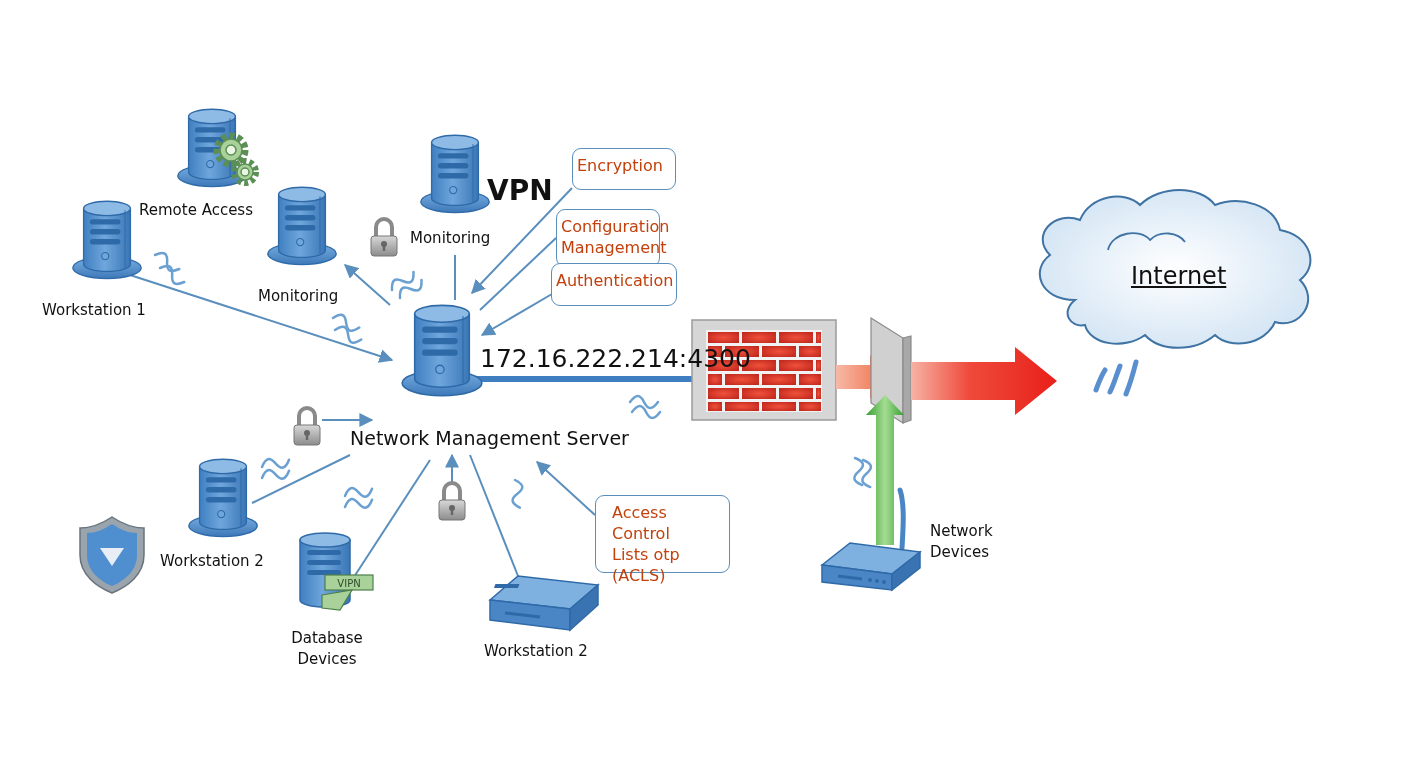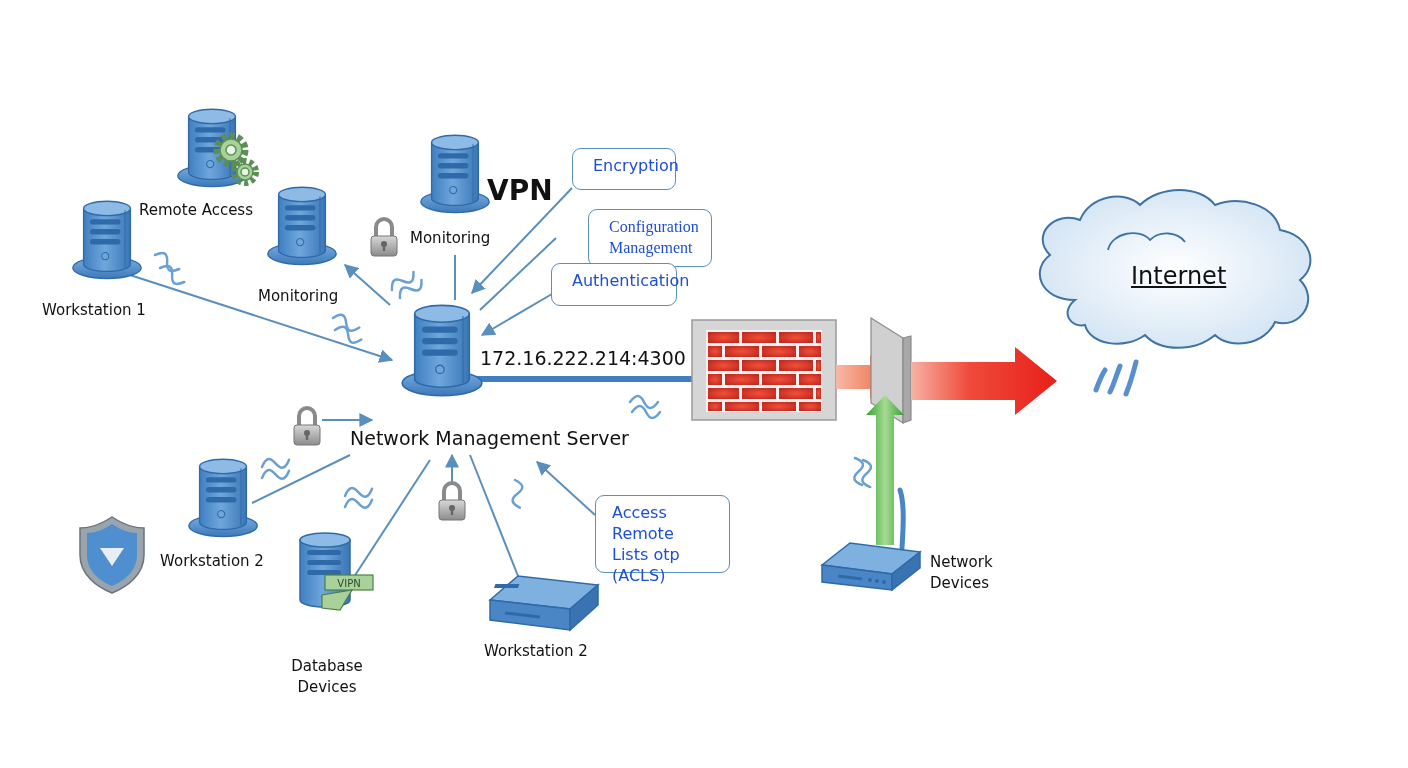--- a/index.html
+++ b/index.html
@@ -1,20 +1,20 @@
 <!DOCTYPE html>
 <html><head>
 <meta charset="utf-8">
 <style>
   html, body { margin:0; padding:0; background:#ffffff; }
   body { width:1408px; height:768px; position:relative; overflow:hidden; font-family:"DejaVu Sans", sans-serif; }
   #diagram { position:absolute; left:0; top:0; width:1408px; height:768px; }
   .lbl { position:absolute; color:#111; font-size:15px; line-height:21px; white-space:nowrap; }
-  .lbl.center { text-align:center;margin-top:28px; }
-  .box { position:absolute; border:1.5px solid #5a8fbd; border-radius:9px; background:#fff; font-size:16px; line-height:21px; color:#1d4ed8; padding:6px 20px; box-sizing:border-box; }
+  .lbl.center { text-align:center; }
+  .box { position:absolute; border:1.5px solid #5a8fbd; border-radius:9px; background:#fff; font-size:16px; line-height:21px; color:#c2410c; padding:6px 4px; box-sizing:border-box; }
 </style>
 </head>
 <body>
 
 <svg id="diagram" viewBox="0 0 1408 768" xmlns="http://www.w3.org/2000/svg">
   <defs>
     <linearGradient id="srvBody" x1="0" x2="1" y1="0" y2="0">
       <stop offset="0" stop-color="#3f7fc1"></stop>
       <stop offset="0.45" stop-color="#6fa6dc"></stop>
       <stop offset="1" stop-color="#3a76b6"></stop>
@@ -229,42 +229,42 @@
     <path d="M1120,366 C1116,376 1114,384 1110,392" stroke="#5a8fcf" stroke-width="5" fill="none" stroke-linecap="round"></path>
     <path d="M1136,362 C1133,374 1130,384 1126,394" stroke="#5a8fcf" stroke-width="5" fill="none" stroke-linecap="round"></path>
   </g>
 </svg>
 
 <div class="lbl" style="left:139px;top:200px;">Remote Access</div>
 <div class="lbl" style="left:42px;top:300px;">Workstation 1</div>
 <div class="lbl" style="left:258px;top:286px;">Monitoring</div>
 <div class="lbl" style="left:487px;top:180px;font-size:28px;font-weight:bold;">VPN</div>
 <div class="lbl" style="left:410px;top:228px;">Monitoring</div>
-<div class="lbl" style="left:480px;top:348px;font-size:19px;">172.16.222.214:4300</div>
+<div class="lbl" style="left:480px;top:348px;font-size:25px;">172.16.222.214:4300</div>
 <div class="lbl" style="left:350px;top:428px;font-size:19px;">Network Management Server</div>
 <div class="lbl" style="left:160px;top:551px;">Workstation 2</div>
 <div class="lbl center" style="left:282px;top:628px;width:90px;">
   <div>Database</div>
   <div>Devices</div>
 </div>
 <div class="lbl" style="left:484px;top:641px;">Workstation 2</div>
-<div class="lbl" style="left:930px;top:521px;margin-top:31px;">
+<div class="lbl" style="left:930px;top:521px;">
   <div>Network</div>
   <div>Devices</div>
 </div>
 <div class="lbl" style="left:1131px;top:262px;font-size:24px;line-height:28px;text-decoration:underline;">Internet</div>
 
 <div class="box" style="left:572px;top:148px;width:104px;height:42px;">
   <span></span>
   <span>Encryption</span>
 </div>
-<div class="box" style="left:588px;top:209px;width:124px;height:58px;padding-top:6px;font-family:Liberation Serif, serif;">
+<div class="box" style="left:556px;top:209px;width:104px;height:58px;padding-top:6px;">
   <div>Configuration</div>
   <div>Management</div>
 </div>
 <div class="box" style="left:551px;top:263px;width:126px;height:43px;">
   <span>Authentication</span>
 </div>
 <div class="box" style="left:595px;top:495px;width:135px;height:78px;padding-left:16px;">
-  <div>Access Remote</div>
+  <div>Access Control</div>
   <div>Lists otp</div>
   <div>(ACLS)</div>
 </div>
 
 </body></html>

